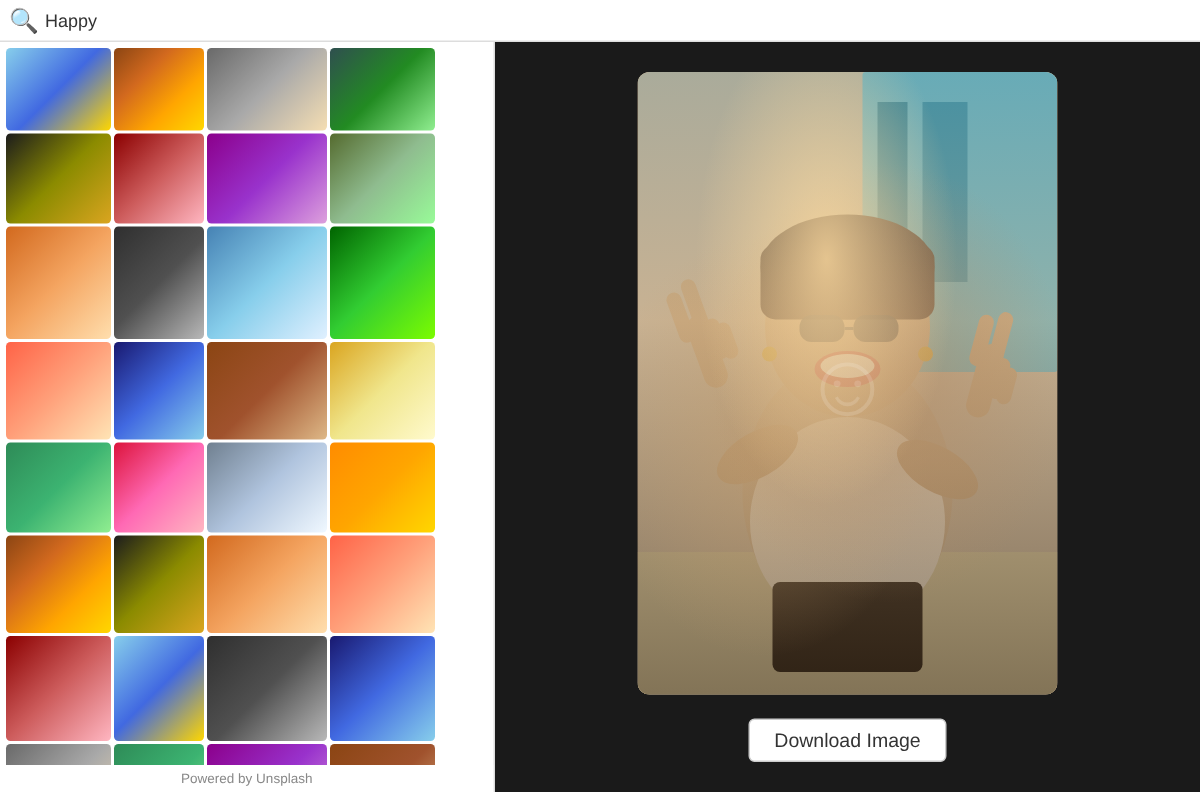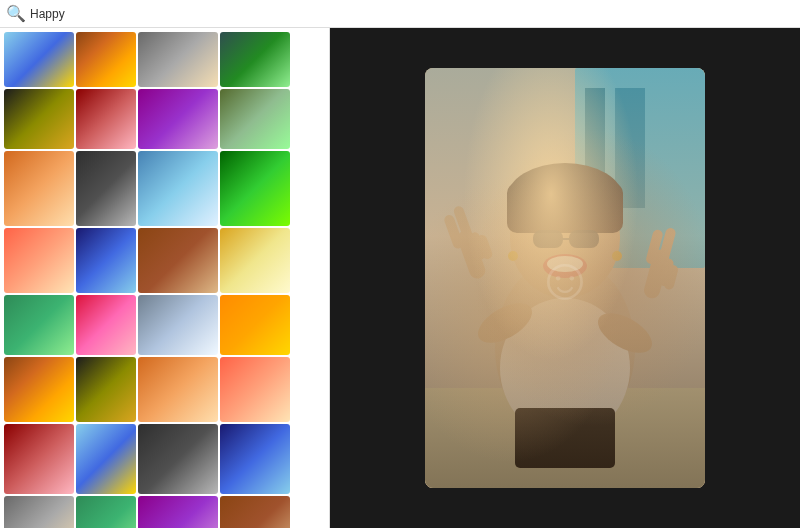--- a/index.html
+++ b/index.html
@@ -257,20 +257,21 @@
 
       <div class="grid-row">
         <div class="grid-cell c3" style="width:70px;height:65px;"></div>
         <div class="grid-cell c17" style="width:60px;height:65px;"></div>
         <div class="grid-cell c11" style="width:80px;height:65px;"></div>
         <div class="grid-cell c15" style="width:70px;height:65px;"></div>
       </div>
 
     </div>
 
+    <div class="watermark">Powered by Unsplash</div>
   </div>
 
   <div class="right-panel">
     <div class="preview-image-container">
       <div class="preview-photo">
         
         <svg width="280" height="420" viewBox="0 0 280 420" xmlns="http://www.w3.org/2000/svg">
 
           <rect width="280" height="420" fill="#c8b090"></rect>
 
@@ -318,15 +319,16 @@
 
           <ellipse cx="80" cy="255" rx="30" ry="15" fill="#c8a070" transform="rotate(-30, 80, 255)"></ellipse>
           <ellipse cx="200" cy="265" rx="30" ry="15" fill="#c8a070" transform="rotate(30, 200, 265)"></ellipse>
 
           <circle cx="88" cy="188" r="5" fill="#d4a020"></circle>
           <circle cx="192" cy="188" r="5" fill="#d4a020"></circle>
         </svg>
       </div>
     </div>
 
+    <button class="download-btn">Download Image</button>
   </div>
 
 </div>
 
 </body></html>

